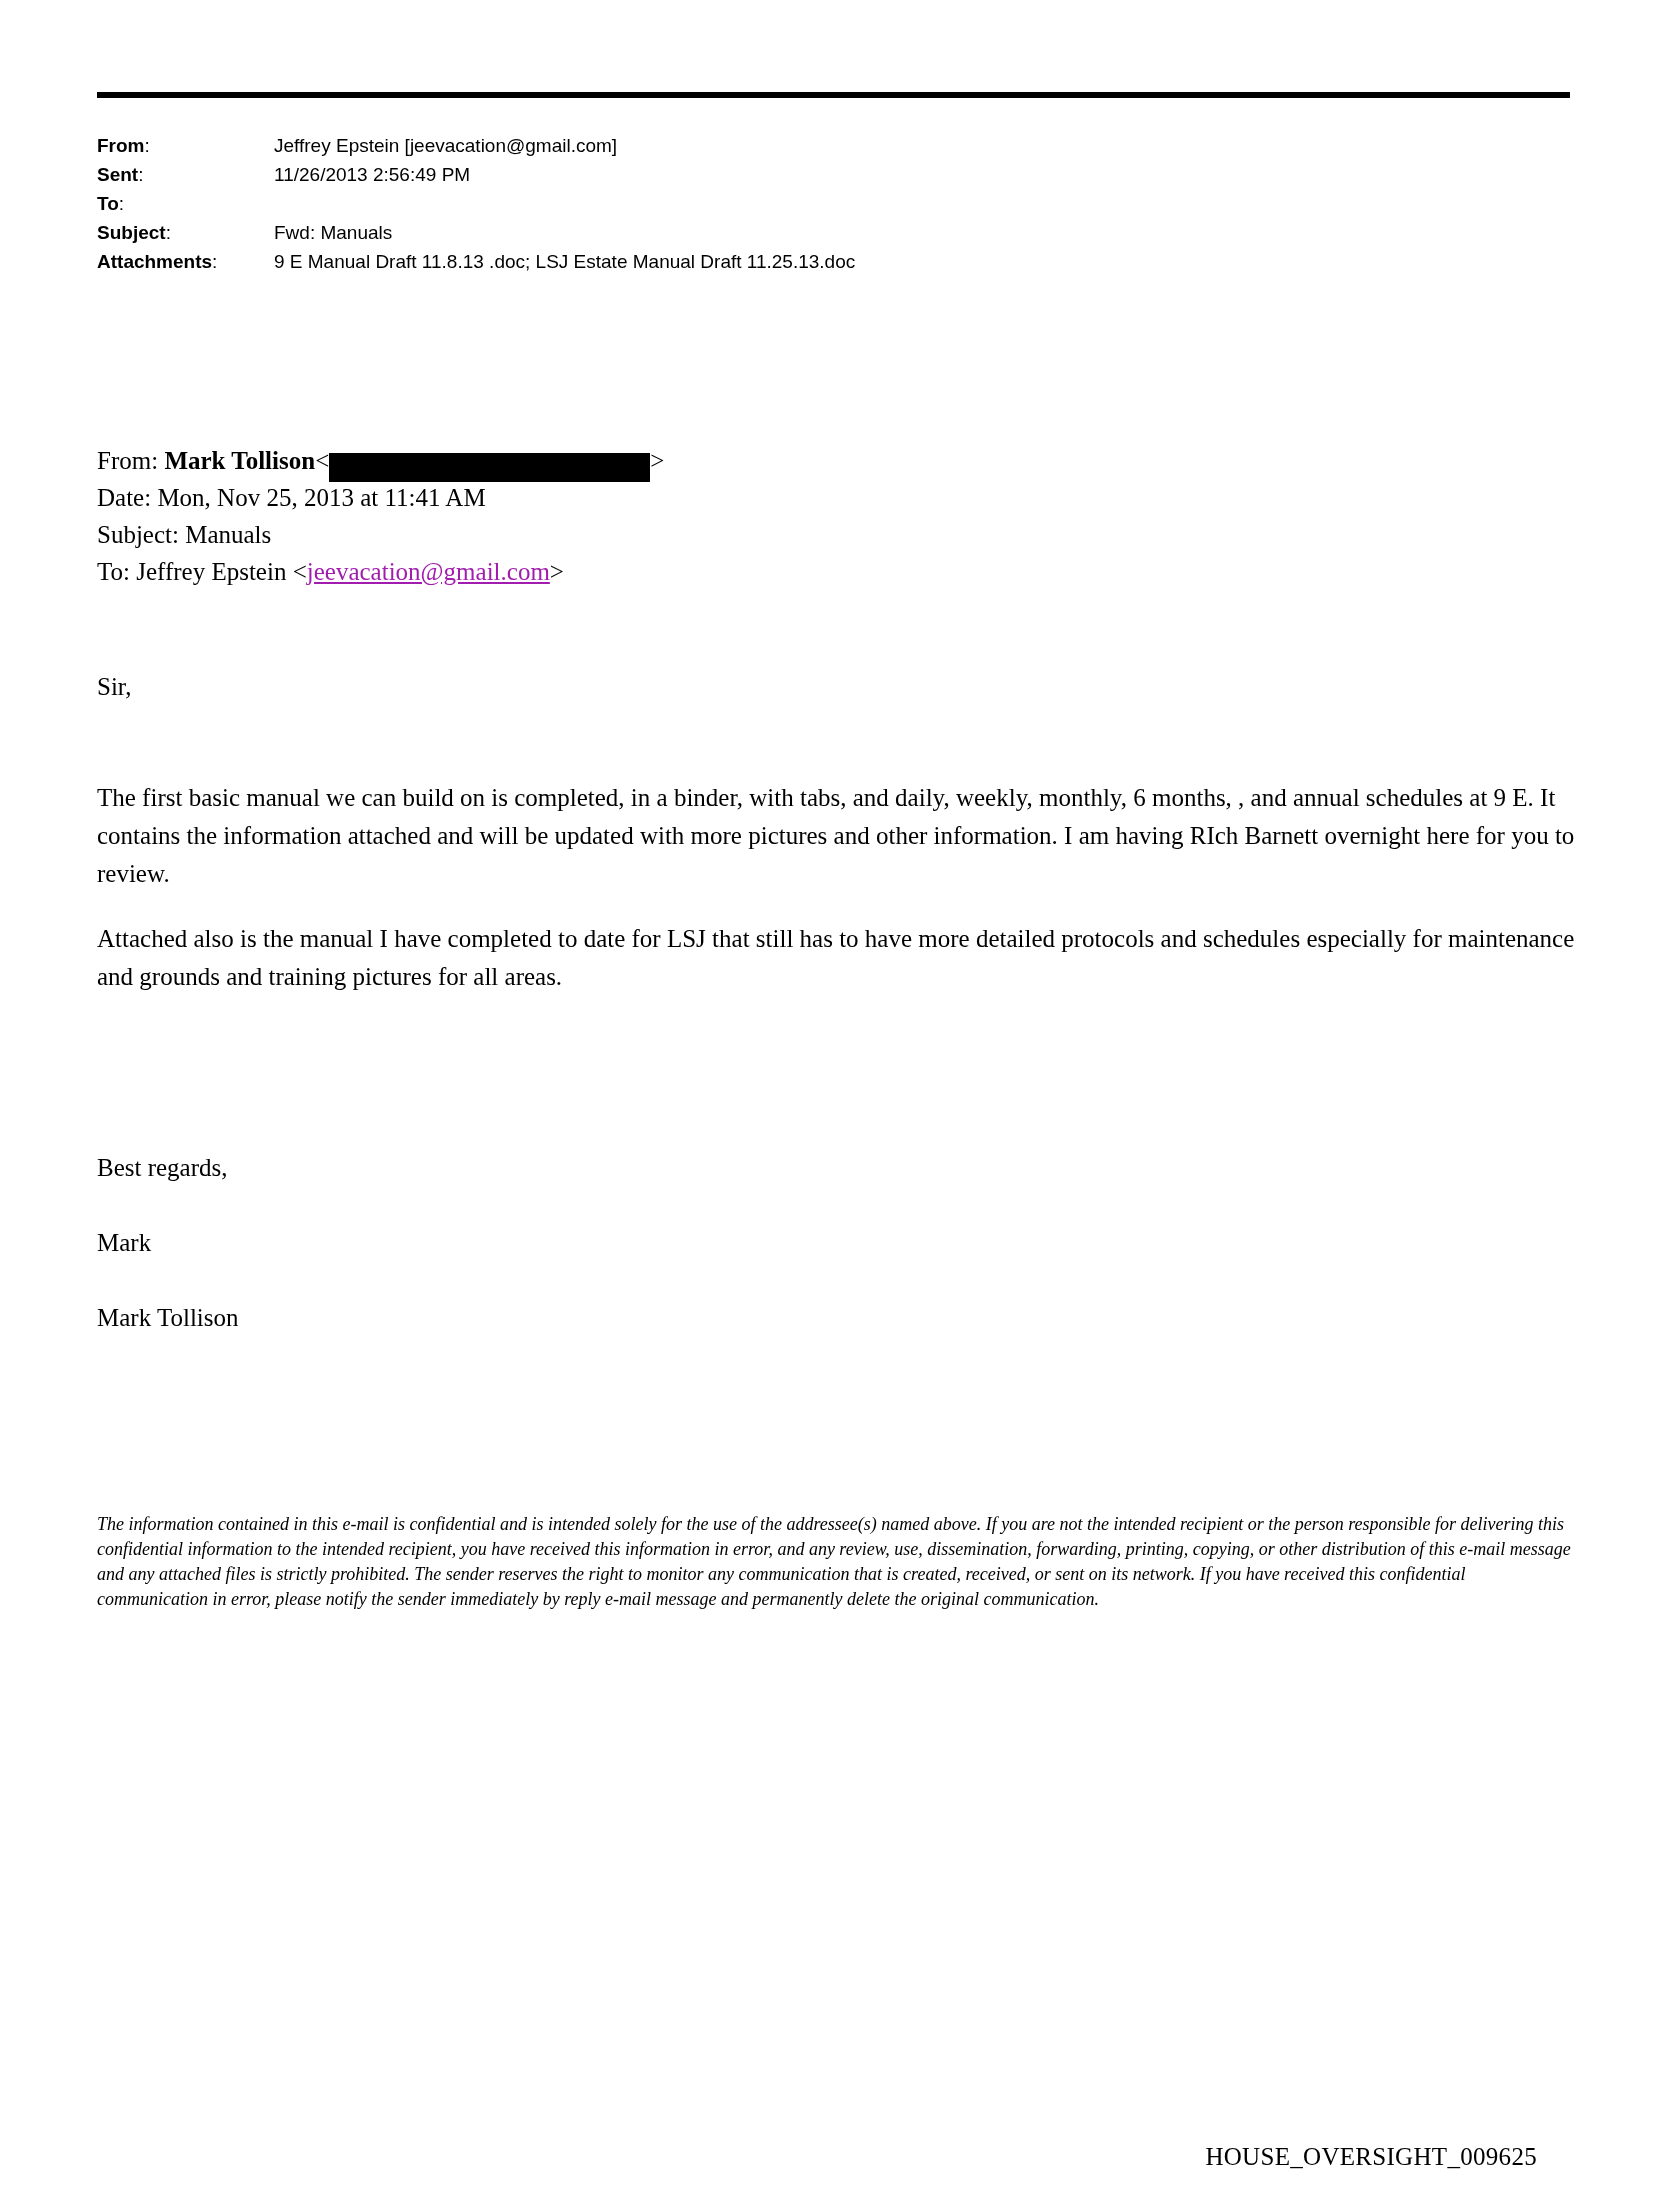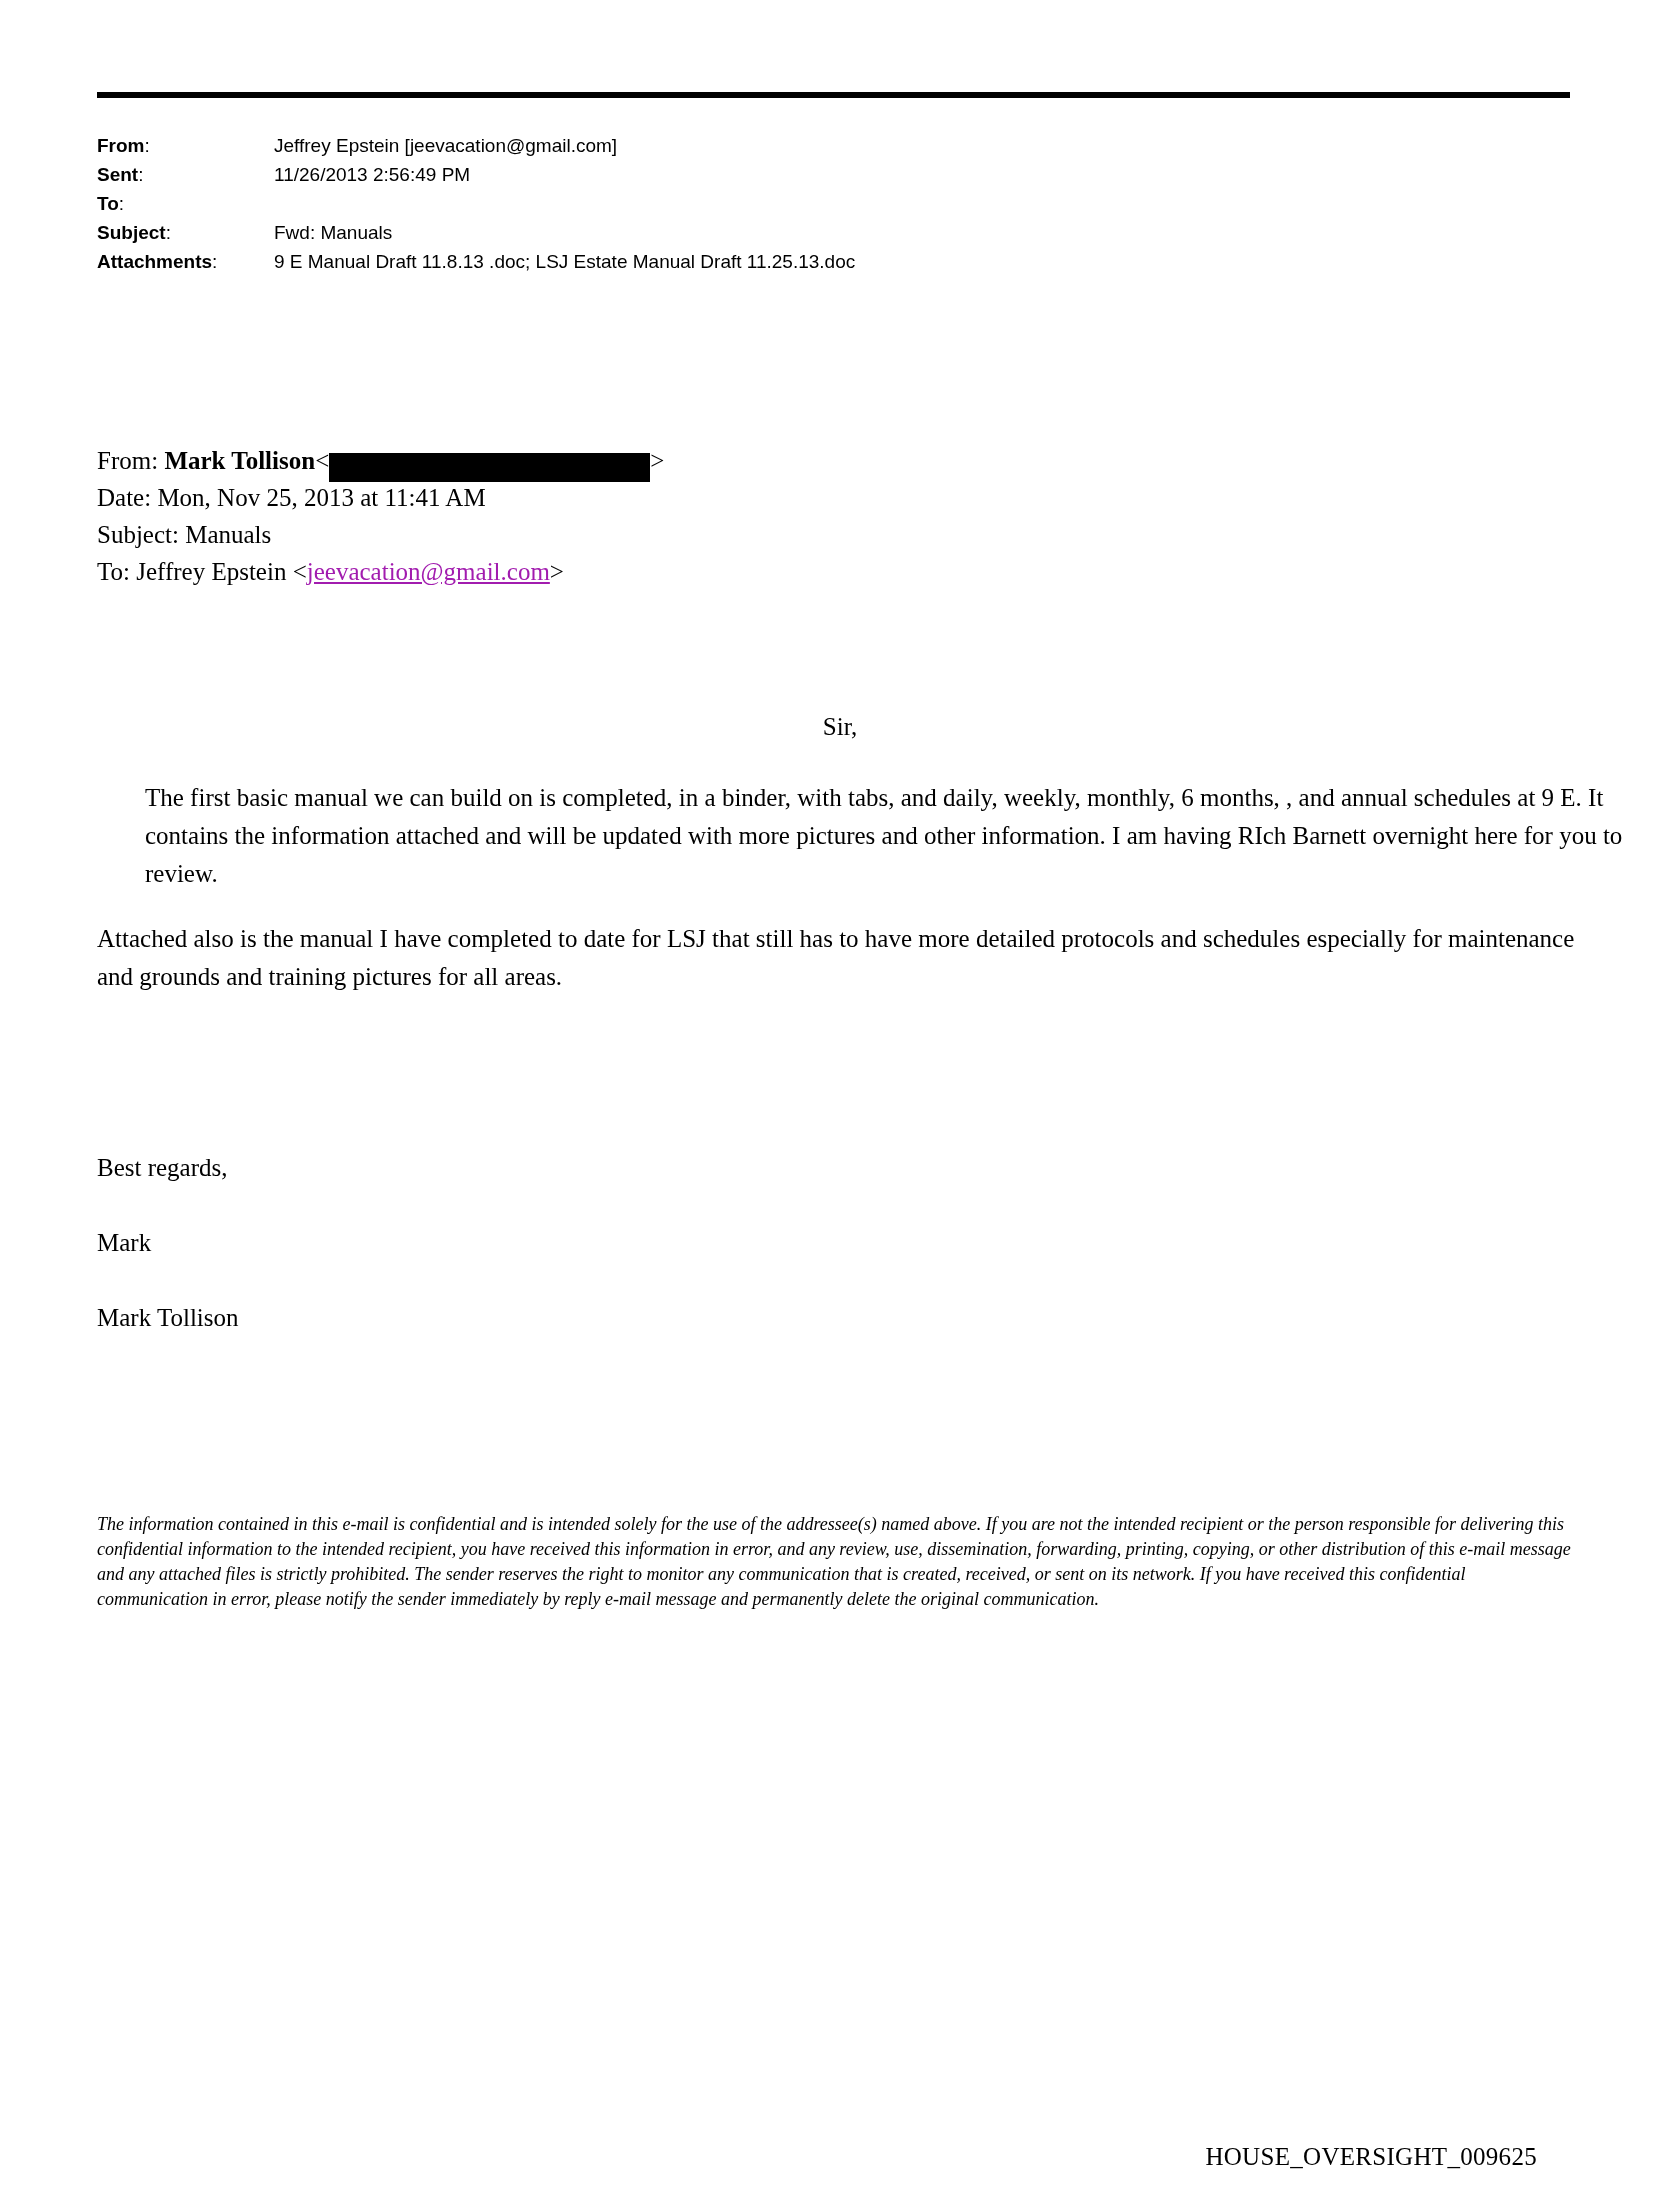--- a/index.html
+++ b/index.html
@@ -81,22 +81,22 @@
   }
 
   
   .body-txt {
     position: absolute;
     left: 97px;
     width: 1486px;
     font-size: 25px;
     line-height: 38px;
   }
-  #p-sir      { top: 708px; text-align: center; }
-  #p-one      { top: 779px; margin-left: 48px; }
+  #p-sir      { top: 668px; }
+  #p-one      { top: 779px; }
   #p-two      { top: 920px; }
   #p-best     { top: 1149px; }
   #p-mark     { top: 1224px; }
   #p-marktol  { top: 1299px; }
 
   
   .disclaimer {
     position: absolute;
     left: 97px;
     top: 1512px;

